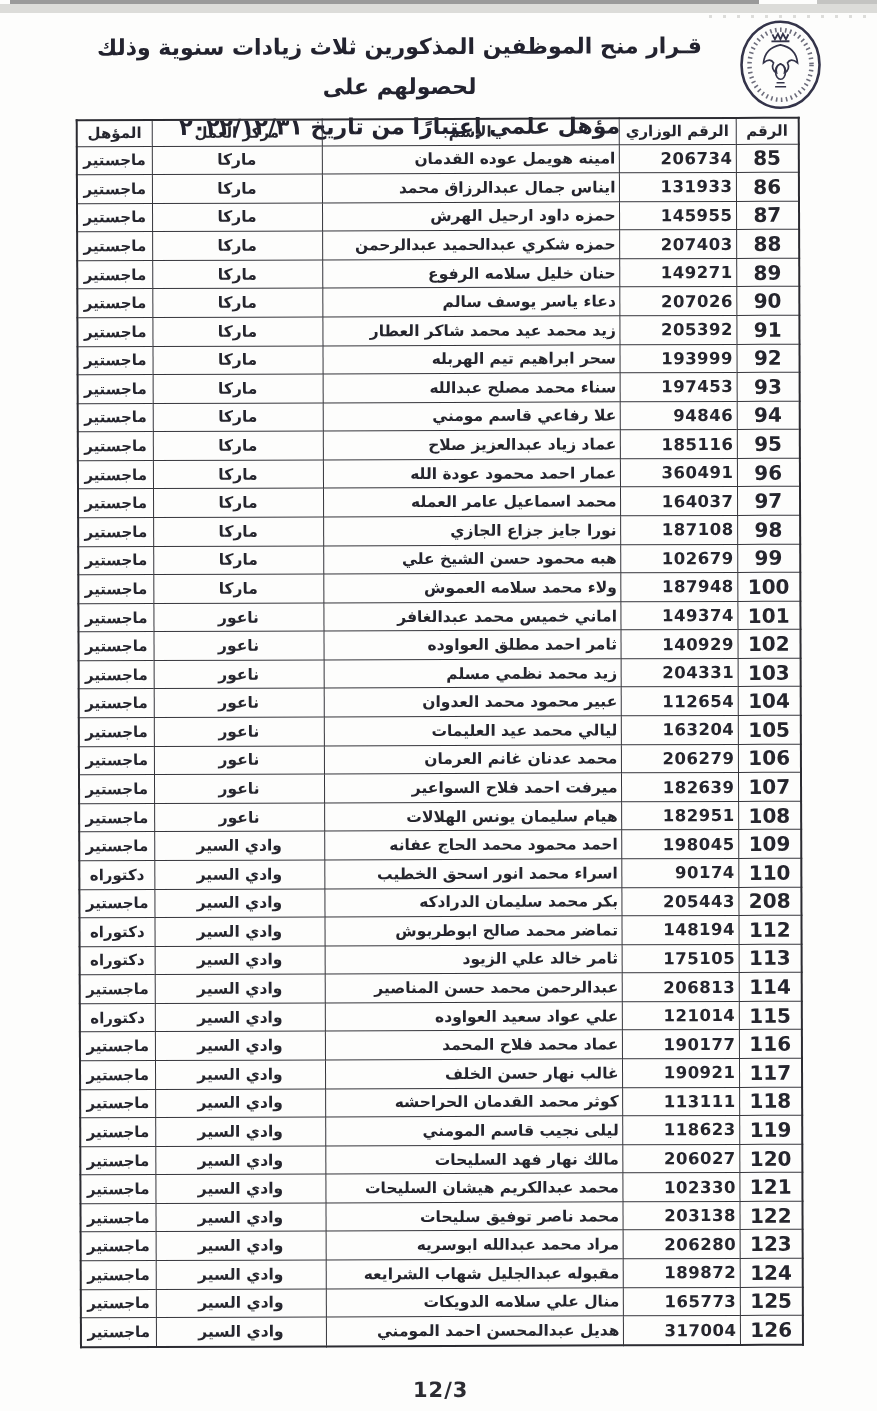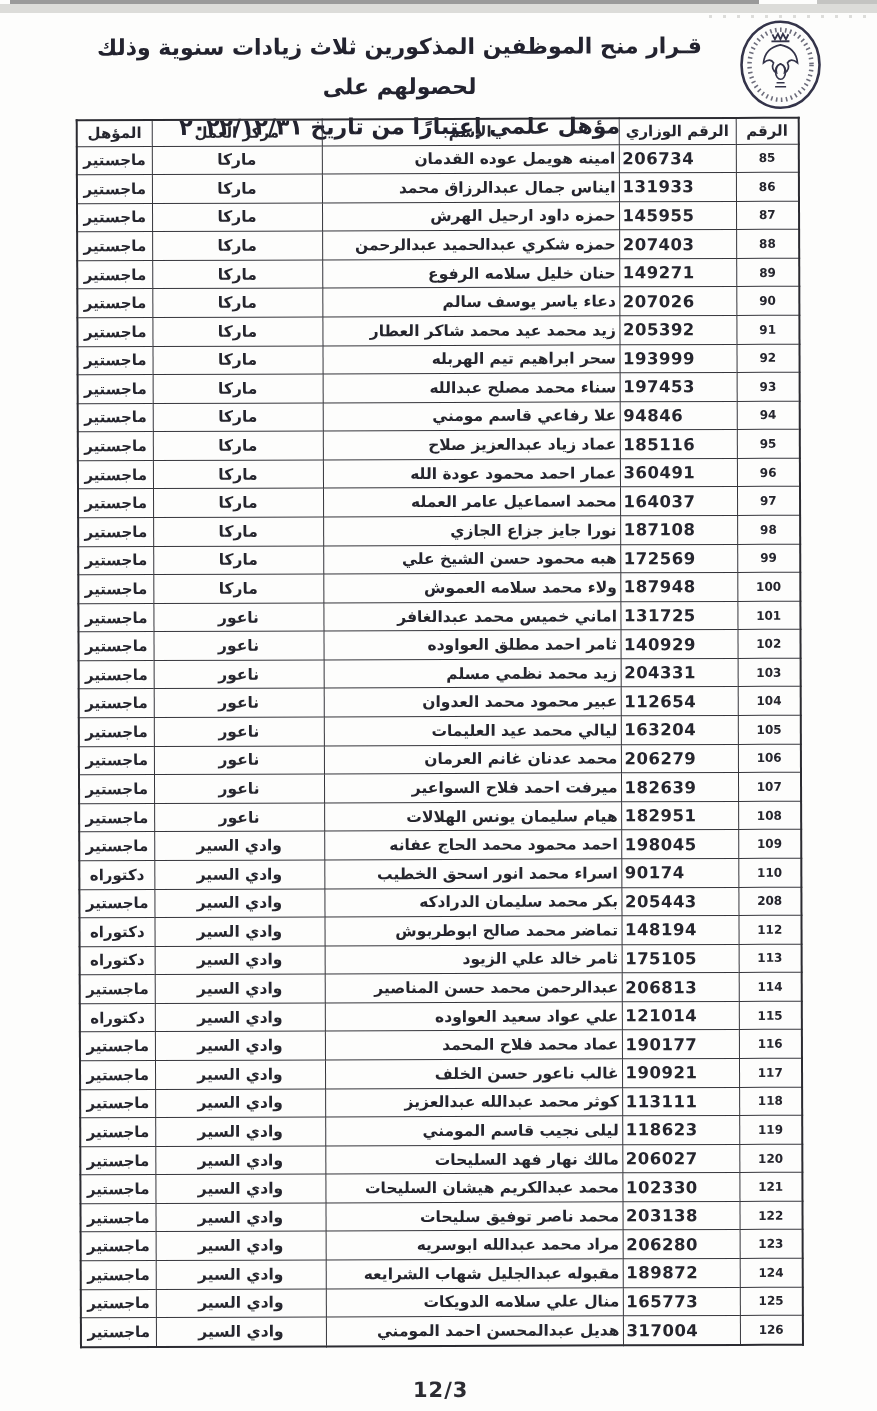--- a/index.html
+++ b/index.html
@@ -34,22 +34,22 @@
     direction:rtl;
     font-size:15.5px;font-weight:bold;color:#26262e;
   }
   table.roster th, table.roster td{
     border:1.6px solid #36363c;
     padding:0 3px;overflow:hidden;white-space:nowrap;
   }
   table.roster{border:2.5px solid #2c2c32;}
   table.roster thead tr{height:26px;}
   table.roster th{font-size:15px;text-align:center;font-weight:bold;}
-  td:nth-child(1){text-align:center;font-size:12px;}
-  td:nth-child(2){text-align:left;font-size:16.5px;letter-spacing:.5px;}
+  td:nth-child(1){text-align:center;font-size:20px;}
+  td:nth-child(2){text-align:right;font-size:16.5px;letter-spacing:.5px;}
   td:nth-child(3){text-align:right;padding-right:5px;}
   td:nth-child(4){text-align:center;}
   td:nth-child(5){text-align:center;padding-right:3px;font-size:15px;}
 
   .page-footer{
     position:absolute;top:1378px;left:0;width:877px;
     text-align:center;font-size:21px;font-weight:bold;color:#2c2c32;
     letter-spacing:1px;
   }
 </style>
@@ -189,35 +189,35 @@
         </tr>
         <tr>
           <td>98</td>
           <td>187108</td>
           <td>نورا جايز جزاع الجازي</td>
           <td>ماركا</td>
           <td>ماجستير</td>
         </tr>
         <tr>
           <td>99</td>
-          <td>172569</td>
+          <td>102679</td>
           <td>هبه محمود حسن الشيخ علي</td>
           <td>ماركا</td>
           <td>ماجستير</td>
         </tr>
         <tr>
           <td>100</td>
           <td>187948</td>
           <td>ولاء محمد سلامه العموش</td>
           <td>ماركا</td>
           <td>ماجستير</td>
         </tr>
         <tr>
           <td>101</td>
-          <td>131725</td>
+          <td>149374</td>
           <td>اماني خميس محمد عبدالغافر</td>
           <td>ناعور</td>
           <td>ماجستير</td>
         </tr>
         <tr>
           <td>102</td>
           <td>140929</td>
           <td>ثامر احمد مطلق العواوده</td>
           <td>ناعور</td>
           <td>ماجستير</td>
@@ -316,28 +316,28 @@
         <tr>
           <td>116</td>
           <td>190177</td>
           <td>عماد محمد فلاح المحمد</td>
           <td>وادي السير</td>
           <td>ماجستير</td>
         </tr>
         <tr>
           <td>117</td>
           <td>190921</td>
-          <td>غالب ناعور حسن الخلف</td>
+          <td>غالب نهار حسن الخلف</td>
           <td>وادي السير</td>
           <td>ماجستير</td>
         </tr>
         <tr>
           <td>118</td>
           <td>113111</td>
-          <td>كوثر محمد عبدالله عبدالعزيز</td>
+          <td>كوثر محمد القدمان الحراحشه</td>
           <td>وادي السير</td>
           <td>ماجستير</td>
         </tr>
         <tr>
           <td>119</td>
           <td>118623</td>
           <td>ليلى نجيب قاسم المومني</td>
           <td>وادي السير</td>
           <td>ماجستير</td>
         </tr>

